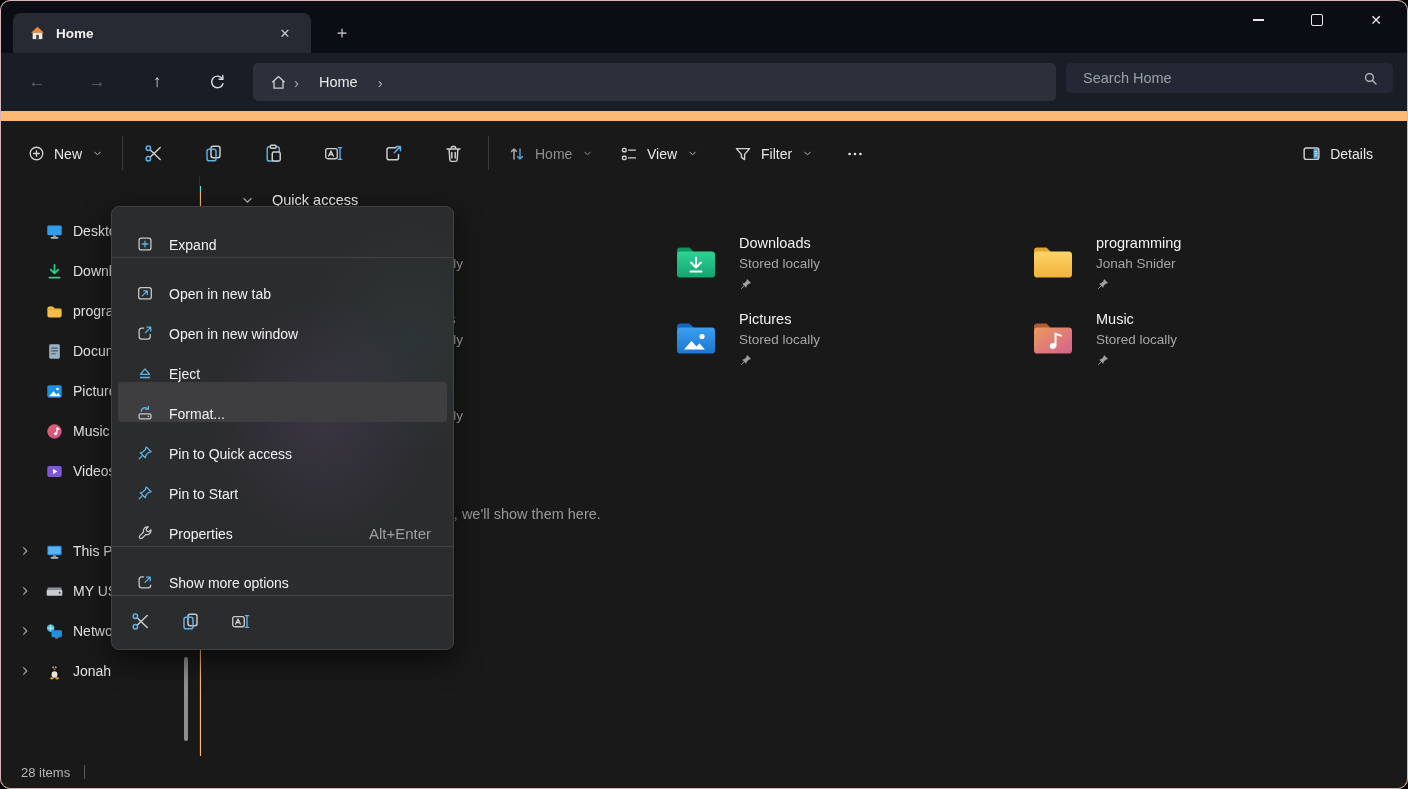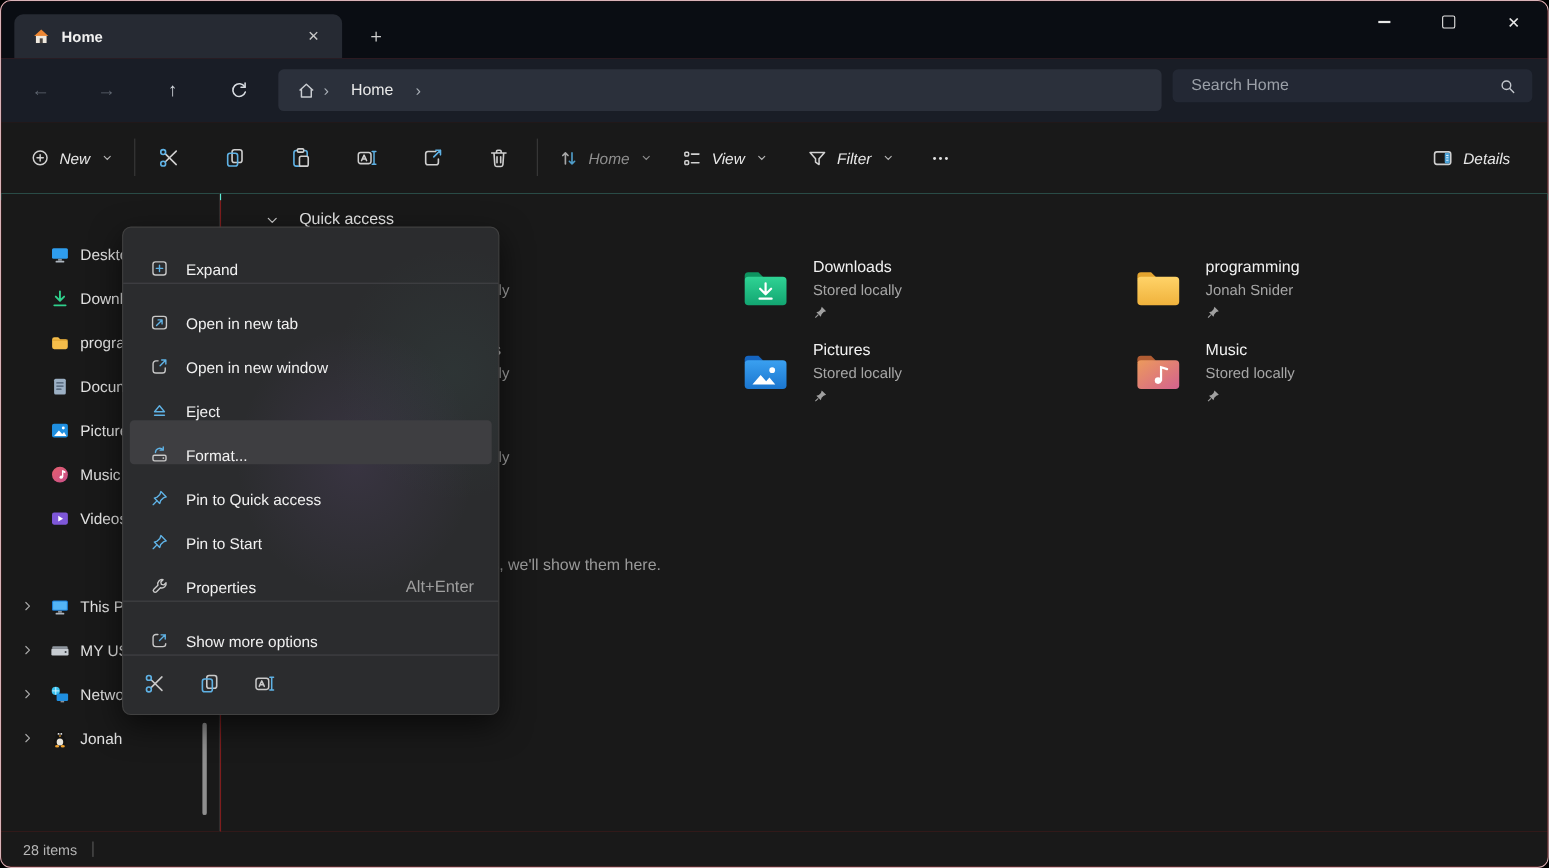--- a/index.html
+++ b/index.html
@@ -1,17 +1,17 @@
 <!DOCTYPE html>
 <html><head>
 <meta charset="utf-8">
 <style>
   html,body{margin:0;padding:0;background:#000;}
   body{width:1408px;height:789px;position:relative;font-family:"Liberation Sans","DejaVu Sans",sans-serif;-webkit-font-smoothing:antialiased;}
-  .win{position:absolute;inset:0;border-radius:10px;background:#7f1d1d;border:1px solid #d9b3b8;overflow:hidden;box-sizing:border-box;}
+  .win{position:absolute;inset:0;border-radius:10px;background:#fdba74;border:1px solid #d9b3b8;overflow:hidden;box-sizing:border-box;}
   svg{display:block;}
   .ico{display:inline-flex;align-items:center;justify-content:center;flex:none;}
 
   
   .titlebar{position:absolute;left:0;top:0;right:0;height:52px;background:#0a0d13;}
   .tab{position:absolute;left:12px;top:12px;width:298px;height:40px;background:#262a33;border-radius:8px 8px 0 0;display:flex;align-items:center;}
   .tab-title{font-size:13.5px;font-weight:600;color:#f0f0f0;margin-left:10px;}
   .tab-close{position:absolute;right:14px;top:8px;width:24px;height:24px;border-radius:4px;color:#c9c9c9;font-size:13px;display:flex;align-items:center;justify-content:center;cursor:default;}
   .newtab{position:absolute;left:328px;top:18px;width:26px;height:26px;border-radius:4px;color:#cfcfcf;font-size:17px;display:flex;align-items:center;justify-content:center;}
   .wctl{position:absolute;top:2px;width:46px;height:34px;display:flex;align-items:center;justify-content:center;color:#e8e8e8;}
@@ -24,21 +24,21 @@
   .navbtn{position:absolute;top:11px;width:36px;height:36px;border-radius:5px;display:flex;align-items:center;justify-content:center;font-size:17px;}
   .navbtn.dim{color:#5f6670;} .navbtn.lit{color:#d7dbe0;}
   .addrbar{position:absolute;left:252px;top:10px;width:803px;height:38px;background:#2b303b;border-radius:5px;display:flex;align-items:center;}
   .crumb{color:#e9e9e9;font-size:14.5px;margin:0 14px;}
   .crumb-sep{color:#aab0b8;font-size:15px;margin:0 6px;}
   .searchbar{position:absolute;left:1065px;top:10px;width:327px;height:30px;background:#232834;border-radius:5px;display:flex;align-items:center;}
   .searchbar input{background:transparent;border:none;outline:none;color:#d6d9de;font-size:14.5px;margin-left:15px;flex:1;font-family:inherit;}
   .searchbar input::placeholder{color:#9ba0a8;}
 
   
-  .toolbar{position:absolute;left:0;top:110px;right:0;height:65px;background:#191919;border-bottom:6px solid #5eead4;box-shadow:0 -1px 0 #0d0f14 inset 0 0;font-style:italic;}
+  .toolbar{position:absolute;left:0;top:120px;right:0;height:65px;background:#191919;border-bottom:6px solid #5eead4;box-shadow:0 -1px 0 #0d0f14 inset 0 0;}
   .tbtn{position:absolute;top:14px;height:37px;border-radius:5px;display:flex;align-items:center;gap:8px;padding:0 10px;box-sizing:border-box;}
   .tlabel{font-size:14px;color:#e8e8e8;}
   .tlabel.dim{color:#8f8f8f;}
   .chev{margin-left:2px;}
   .tdivider{position:absolute;top:15px;width:1px;height:34px;background:#3a3a3a;}
   .ibtn{position:absolute;top:14px;width:37px;height:37px;border-radius:5px;display:flex;align-items:center;justify-content:center;}
 
   
   .sidebar{position:absolute;left:0;top:175px;width:199px;bottom:32px;background:#191919;border-right:1px solid #2e2e2e;box-sizing:border-box;}
   .srow{position:absolute;left:0;width:199px;height:40px;display:flex;align-items:center;}

